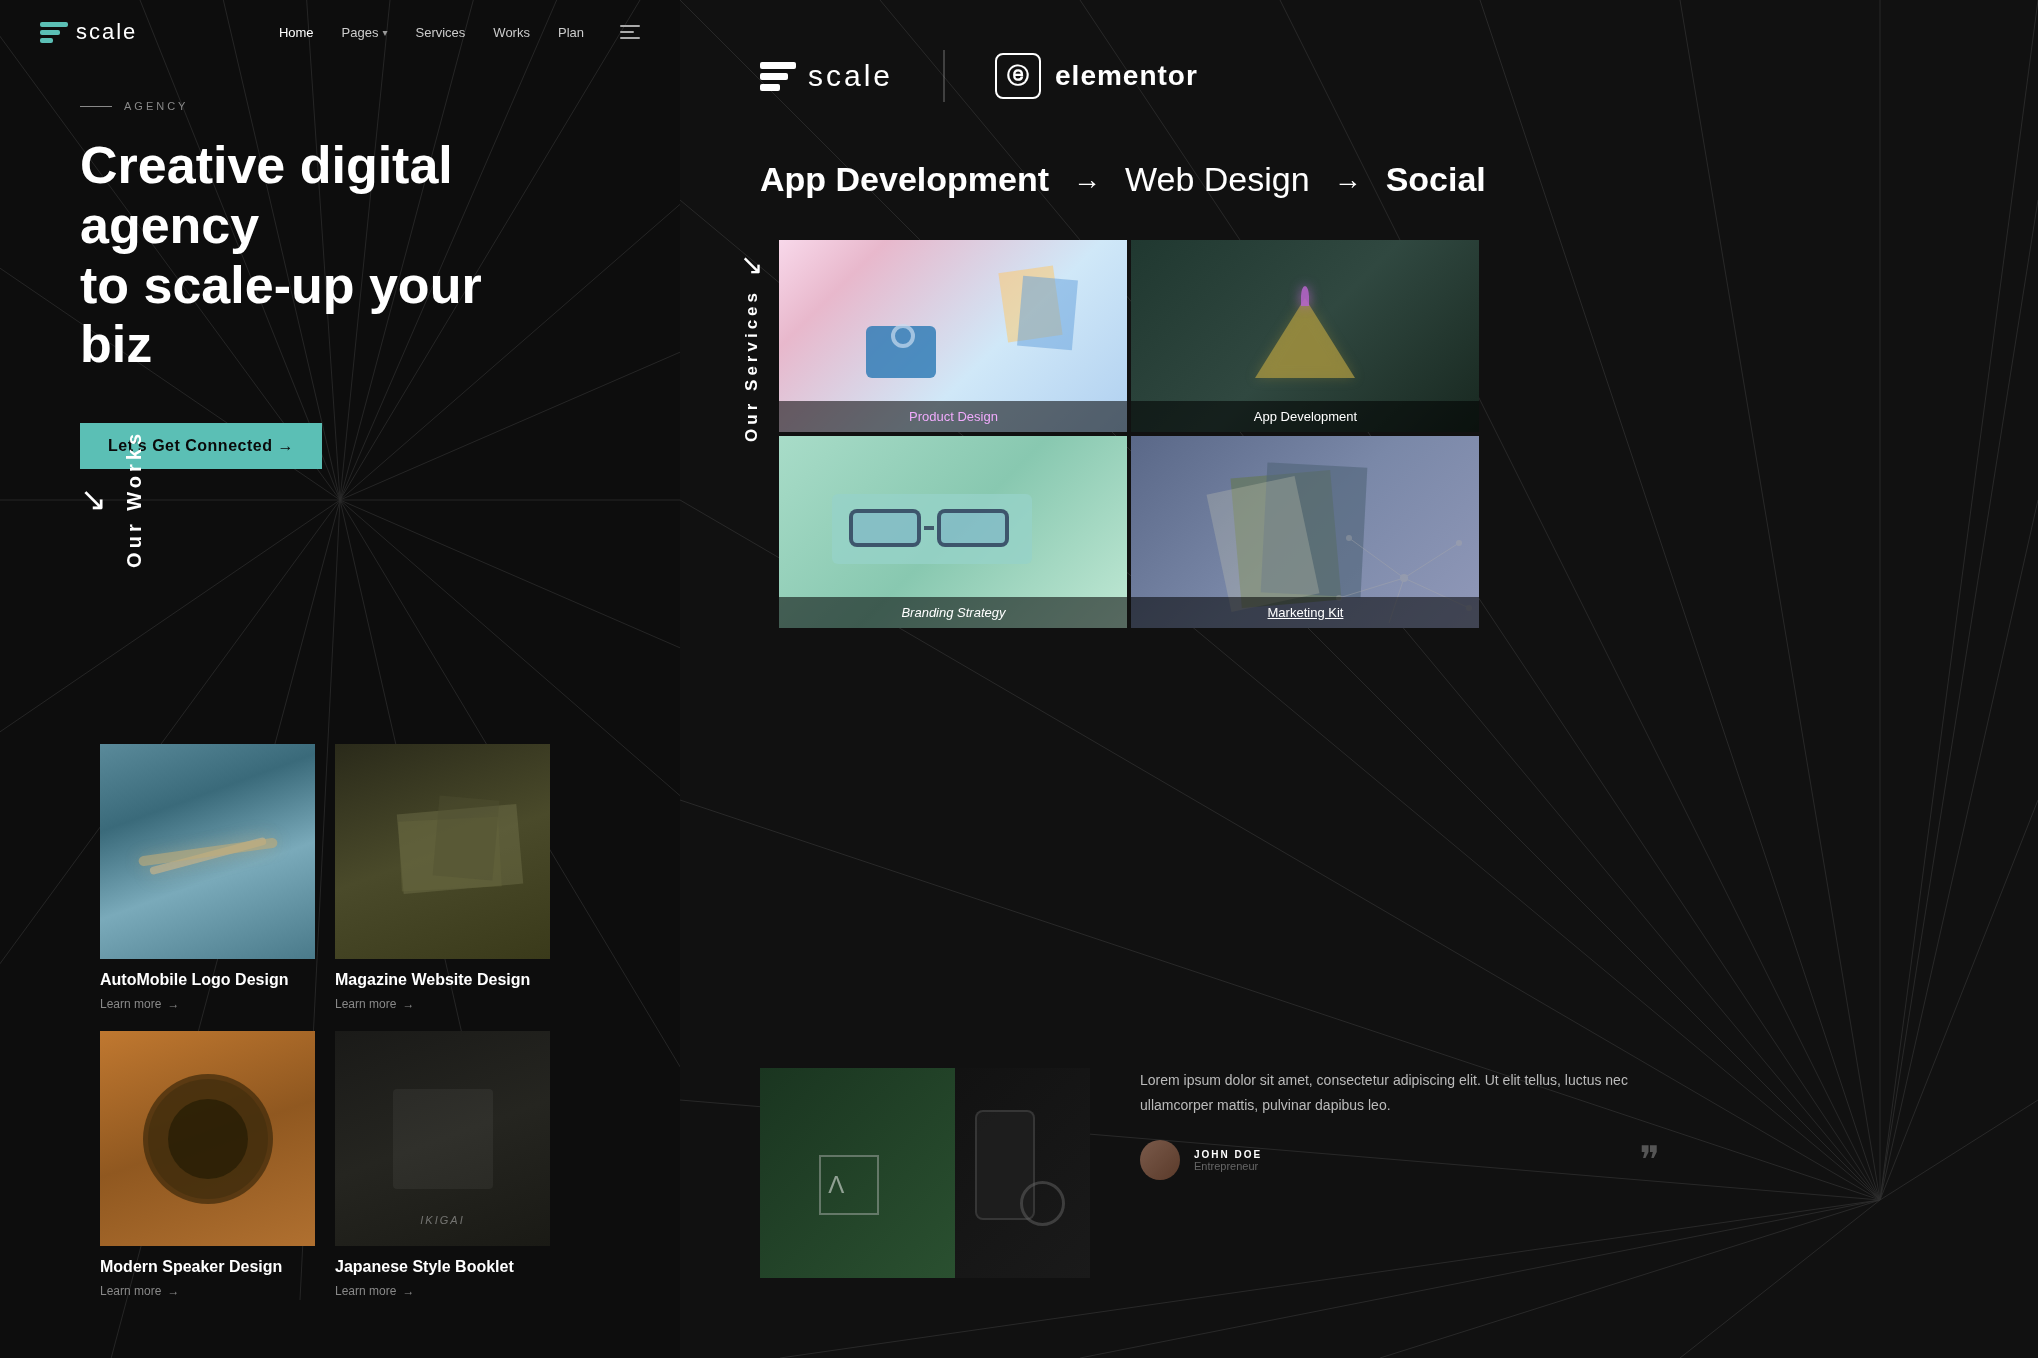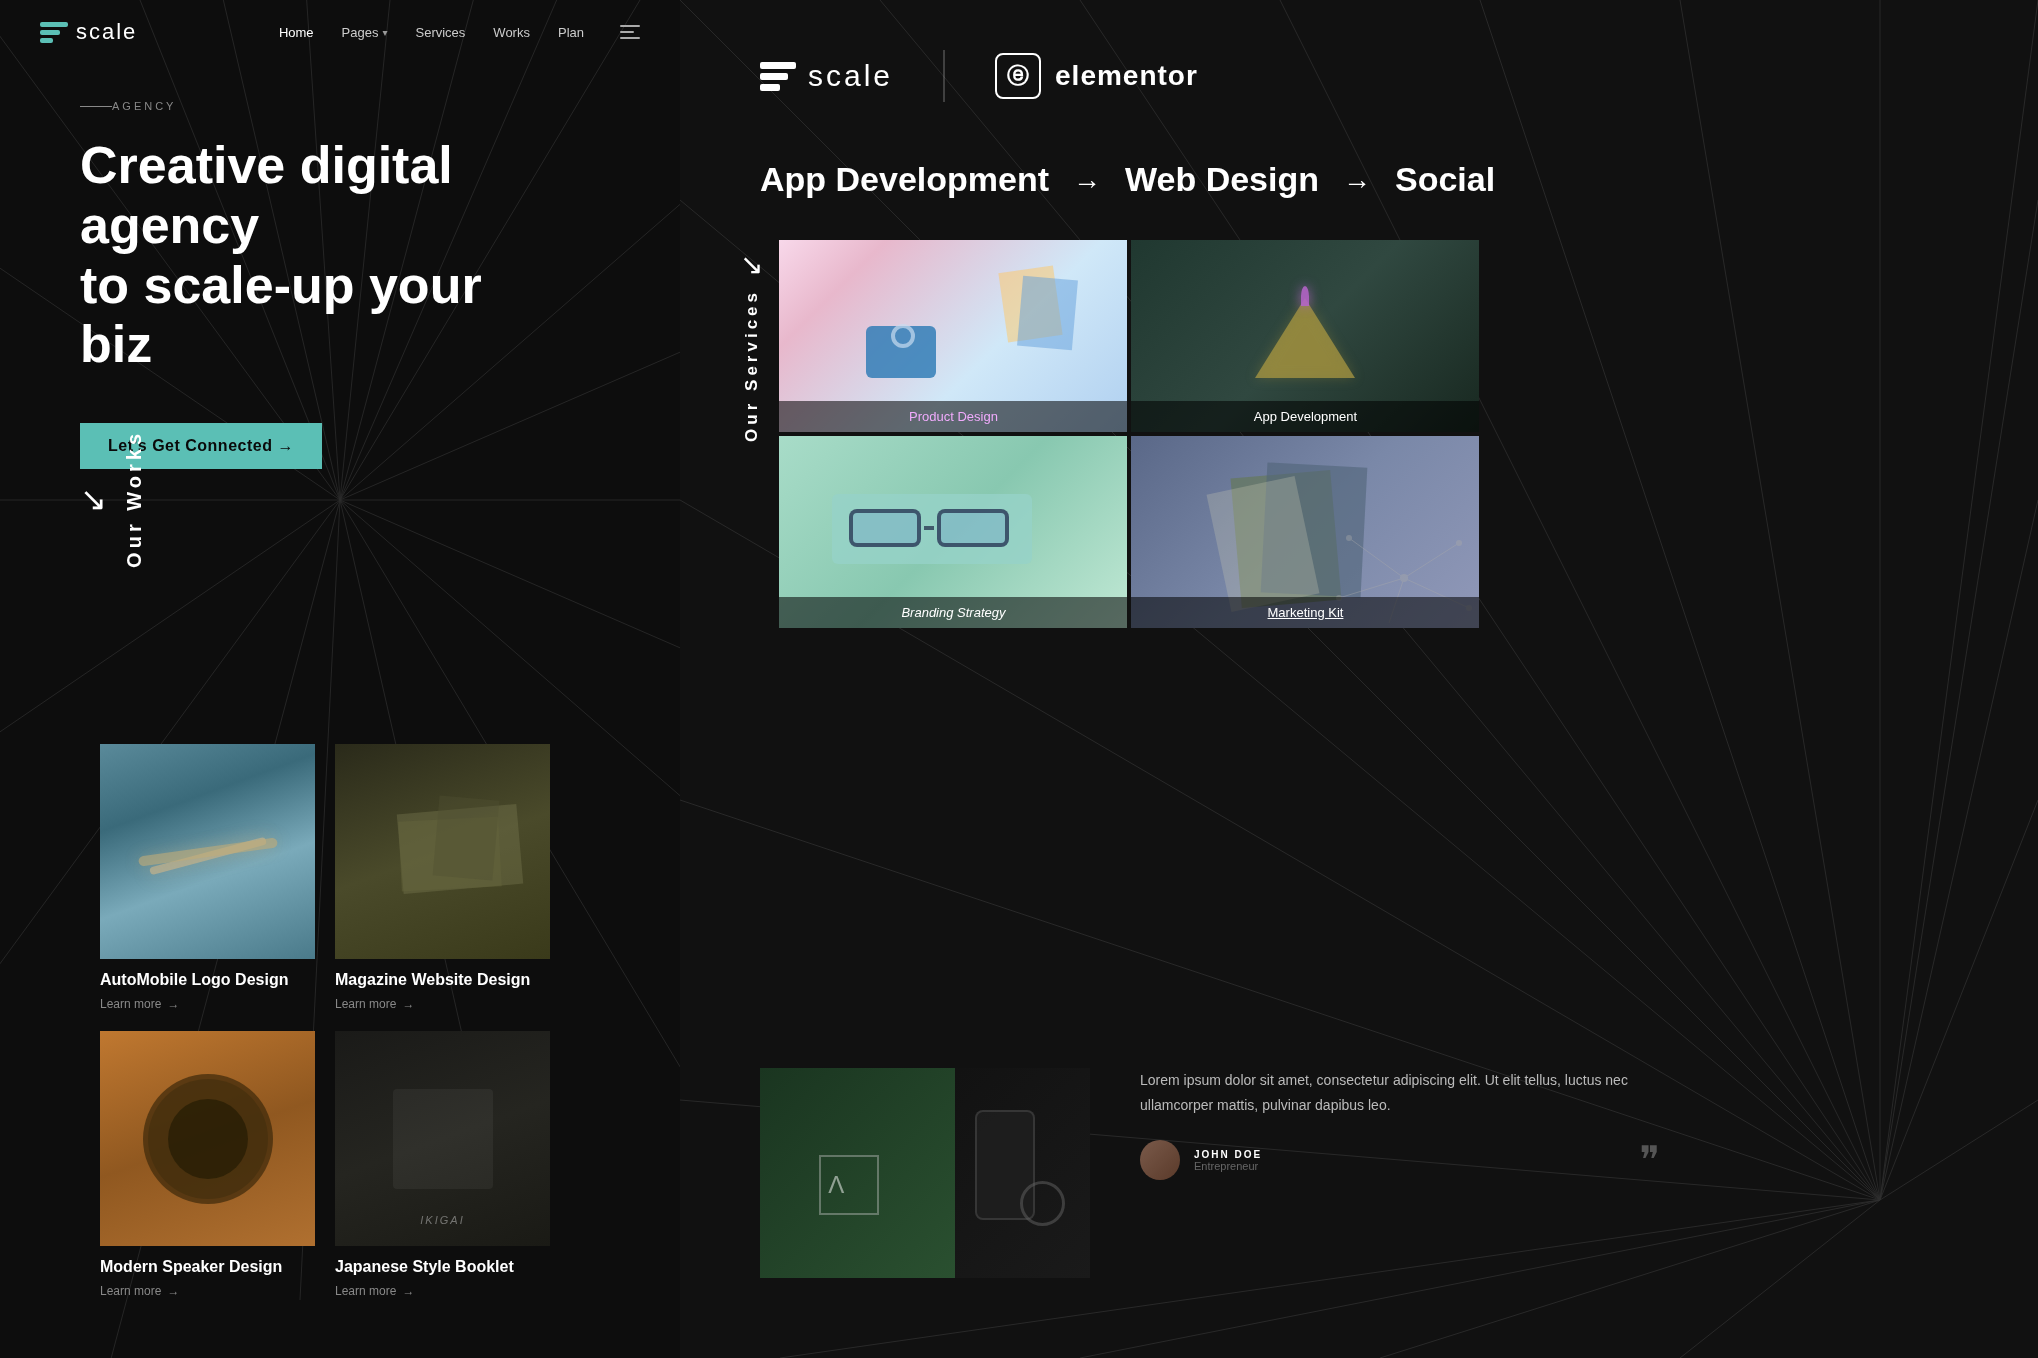--- a/index.html
+++ b/index.html
@@ -111,21 +111,21 @@
     .hero-content {
       position: absolute;
       top: 100px;
       left: 80px;
       z-index: 5;
     }
 
     .hero-label {
       display: flex;
       align-items: center;
-      gap: 0;
+      gap: 12px;
       font-size: 11px;
       letter-spacing: 3px;
       color: #888;
       margin-bottom: 24px;
     }
 
     .hero-label-line {
       width: 32px;
       height: 1px;
       background: #888;
@@ -444,21 +444,21 @@
 
     <div class="brand-elementor" style="display:flex;align-items:center;gap:14px;">
       <div style="width:46px;height:46px;border:2px solid #fff;border-radius:8px;display:flex;align-items:center;justify-content:center;font-size:22px;font-weight:900;color:#fff;">ⓔ</div>
       <span style="font-size:28px;font-weight:700;color:#fff;letter-spacing:1px;">elementor</span>
     </div>
   </div>
 
   <div style="position:absolute;top:160px;left:80px;z-index:5;display:flex;align-items:center;gap:24px;">
     <span style="font-size:34px;font-weight:700;color:#fff;">App Development</span>
     <span style="font-size:28px;color:#fff;">→</span>
-    <span style="font-size:34px;font-weight:700;color:#fff;">Web Design</span>
+    <span style="font-size:34px;font-weight:400;color:#fff;">Web Design</span>
     <span style="font-size:28px;color:#fff;">→</span>
     <span style="font-size:34px;font-weight:700;color:#fff;">Social</span>
   </div>
 
   <div style="position:absolute;top:240px;left:60px;z-index:5;display:flex;align-items:flex-start;gap:16px;">
 
     <div style="display:flex;flex-direction:column;align-items:center;padding-top:8px;">
       <span style="font-size:28px;color:#fff;margin-bottom:8px;">↘</span>
       <span style="writing-mode:vertical-rl;transform:rotate(180deg);font-size:17px;font-weight:700;letter-spacing:4px;color:#fff;">Our Services</span>
     </div>

